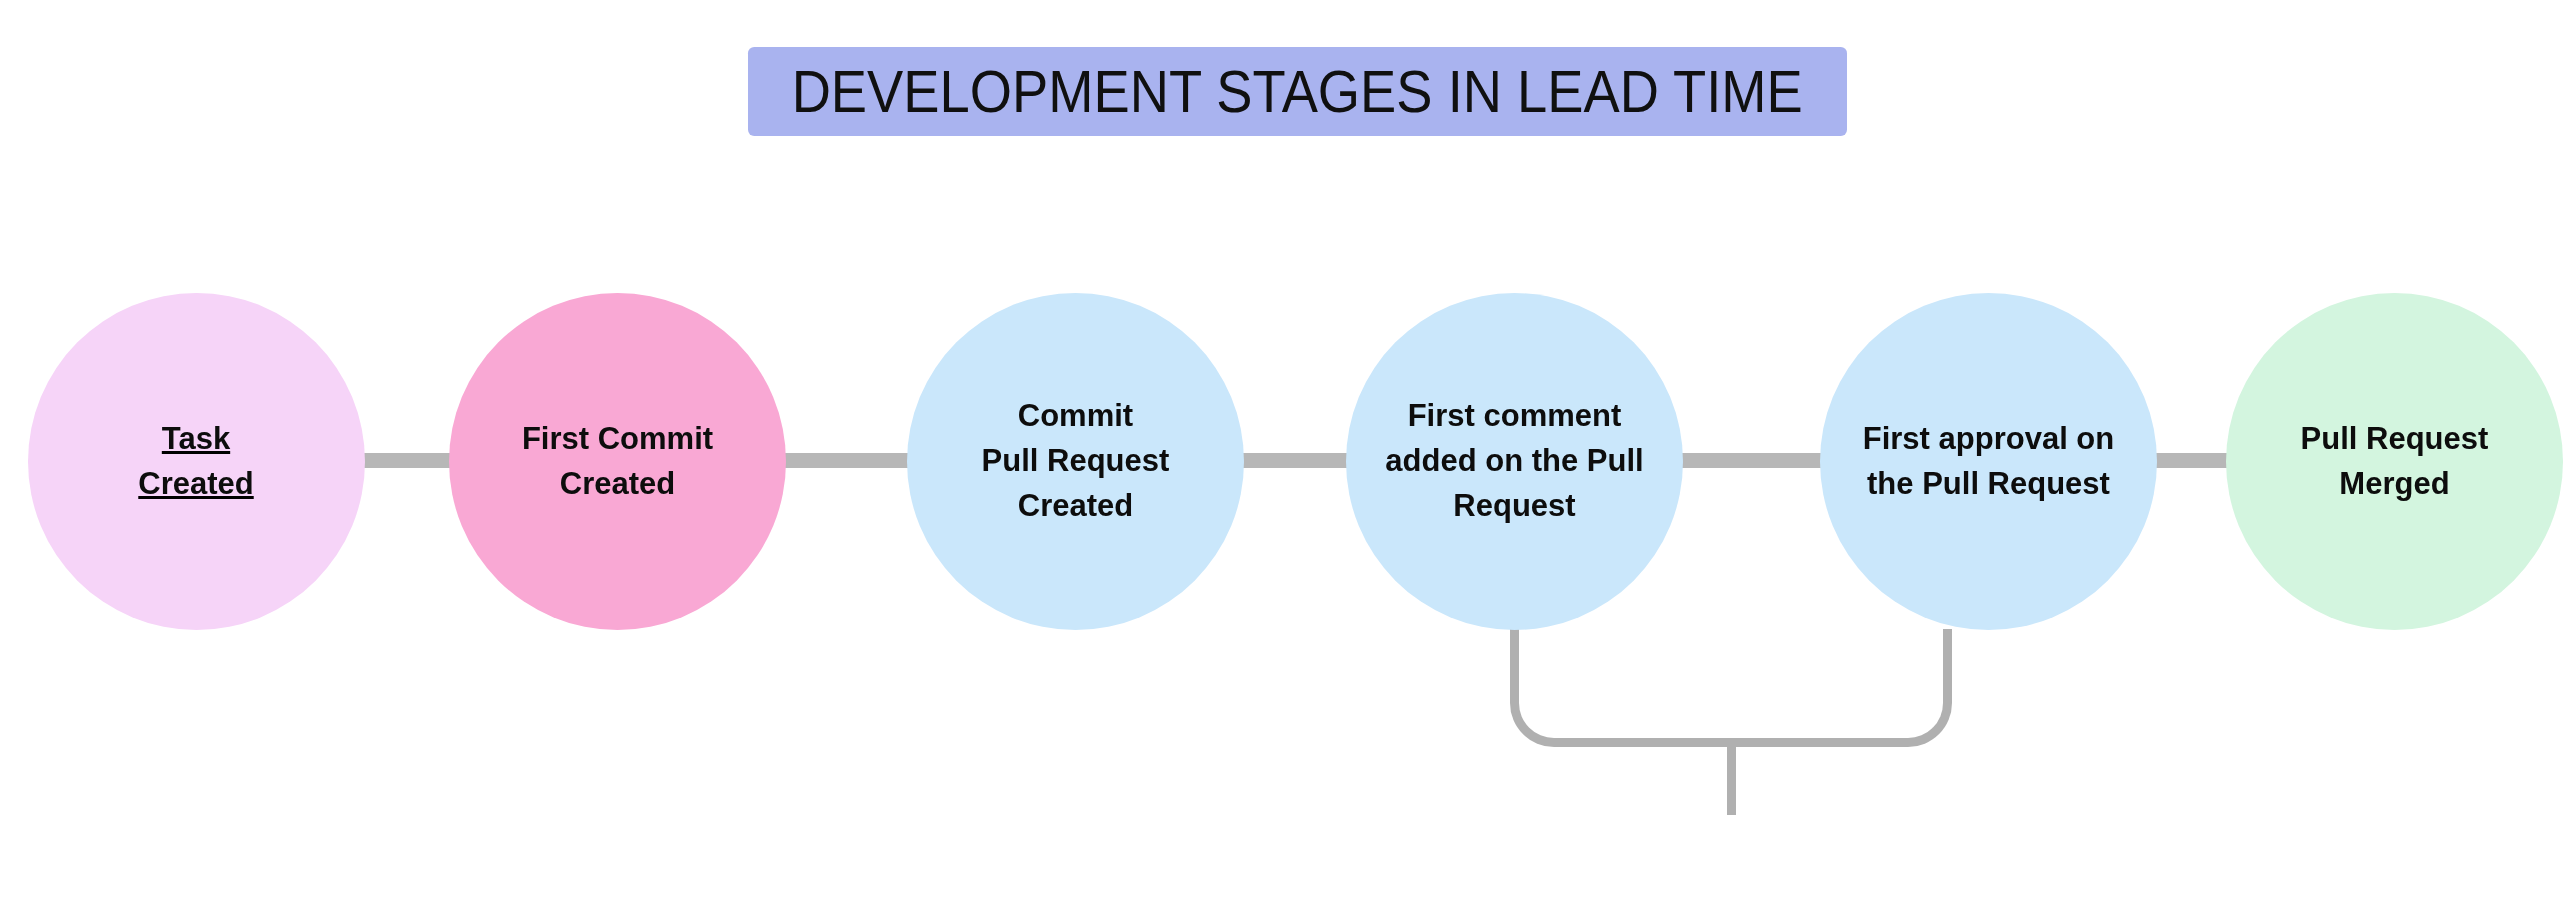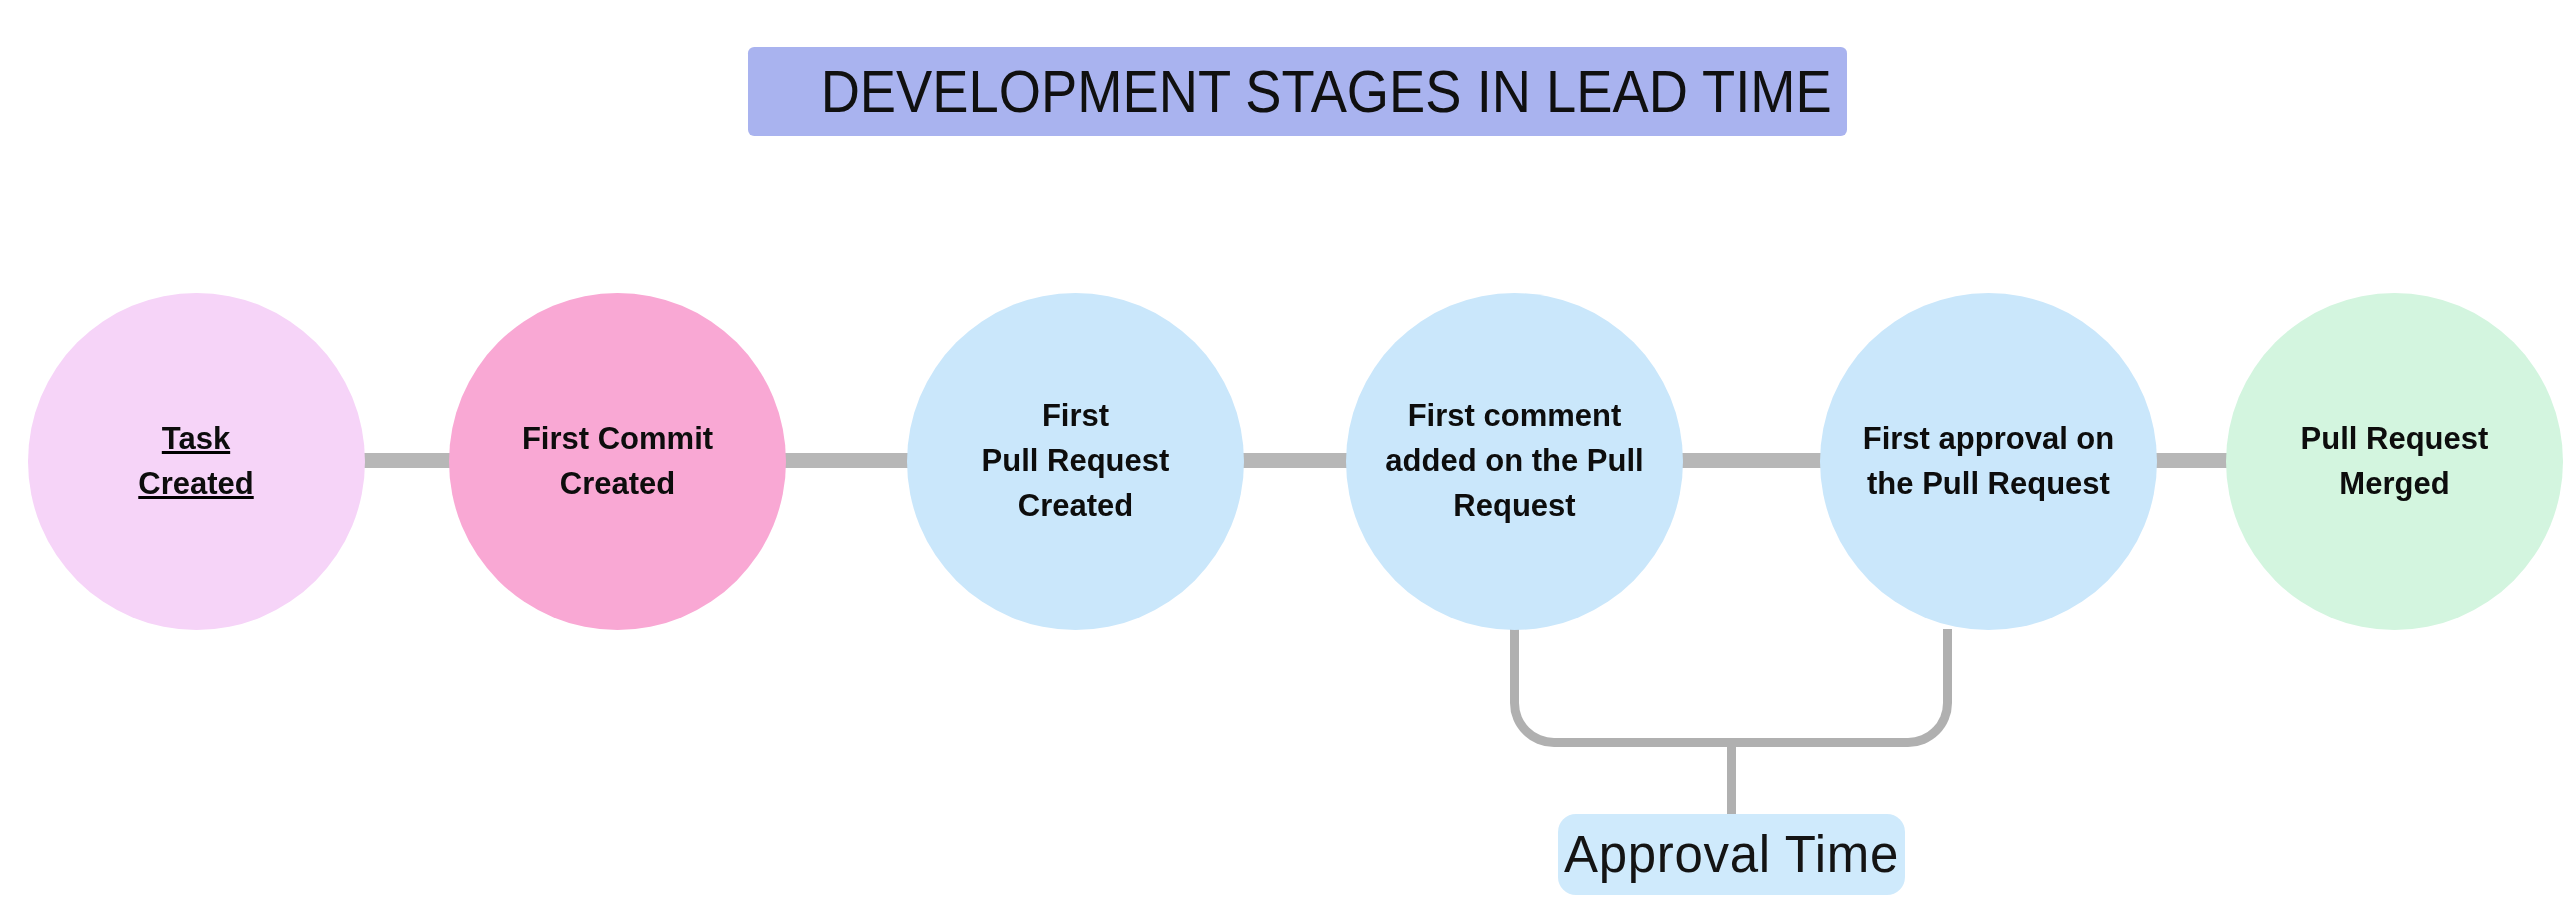--- a/index.html
+++ b/index.html
@@ -88,38 +88,38 @@
     color: #141414;
     white-space: nowrap;
     letter-spacing: 0.7px;
   }
 </style>
 </head>
 <body>
 
 <div class="canvas">
 
-  <div class="title-box" style="background: rgb(169, 179, 239); justify-content: flex-end;">
+  <div class="title-box" style="background: rgb(169, 179, 239);">
     <span class="title-text">DEVELOPMENT STAGES IN LEAD TIME</span>
   </div>
 
   <div id="stages">
       <div class="connector" style="left: 196px; background: rgb(183, 183, 183);"></div>
       <div class="stage-circle" style="left: 27.5px; background: rgb(246, 212, 248); text-decoration: underline;">
         <span class="stage-label">Task
 Created</span>
       </div>
       <div class="connector" style="left: 635px; background: rgb(183, 183, 183);"></div>
       <div class="stage-circle" style="left: 449px; background: #f9a8d4;">
         <span class="stage-label">First Commit
 Created</span>
       </div>
       <div class="connector" style="left: 1075px; background: rgb(183, 183, 183);"></div>
       <div class="stage-circle" style="left: 907px; background: rgb(202, 231, 251);">
-        <span class="stage-label">First
+        <span class="stage-label">Commit
 Pull Request
 Created</span>
       </div>
       <div class="connector" style="left: 1515px; background: rgb(183, 183, 183);"></div>
       <div class="stage-circle" style="left: 1346px; background: rgb(202, 231, 251);">
         <span class="stage-label">First comment
 added on the Pull
 Request</span>
       </div>
       <div class="connector" style="left: 1954px; background: rgb(183, 183, 183);"></div>
@@ -129,18 +129,15 @@
       </div>
       <div class="stage-circle" style="left: 2226px; background: rgb(211, 245, 223);">
         <span class="stage-label">Pull Request
 Merged</span>
       </div>
     </div>
 
   <div class="bracket" style="border-color: rgb(176, 176, 176);"></div>
   <div class="bracket-stem" style="background: rgb(176, 176, 176);"></div>
 
-  <div class="annotation-box" style="background: rgb(207, 234, 252);">
-    <span class="annotation-text">Approval Time</span>
-  </div>
 
 </div>
 
 
 </body></html>

